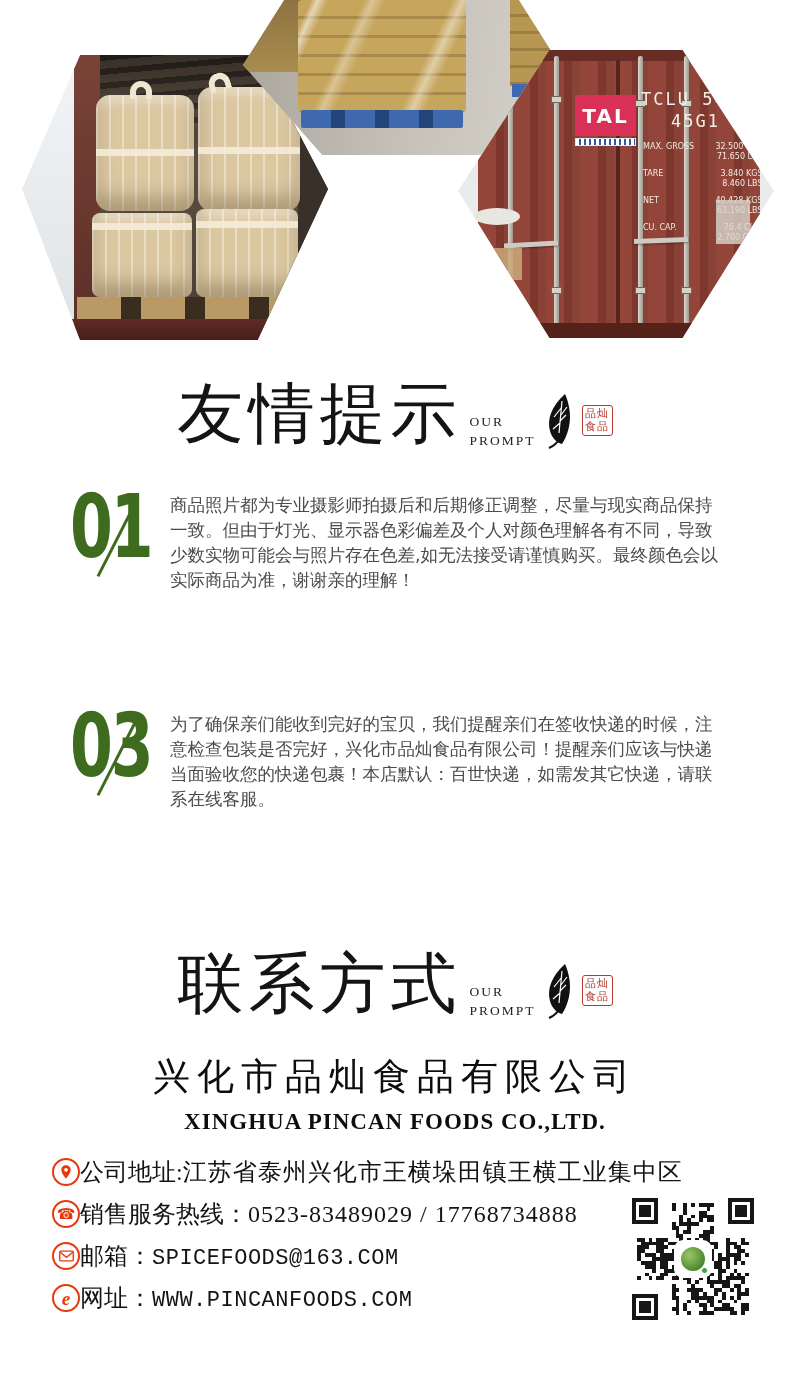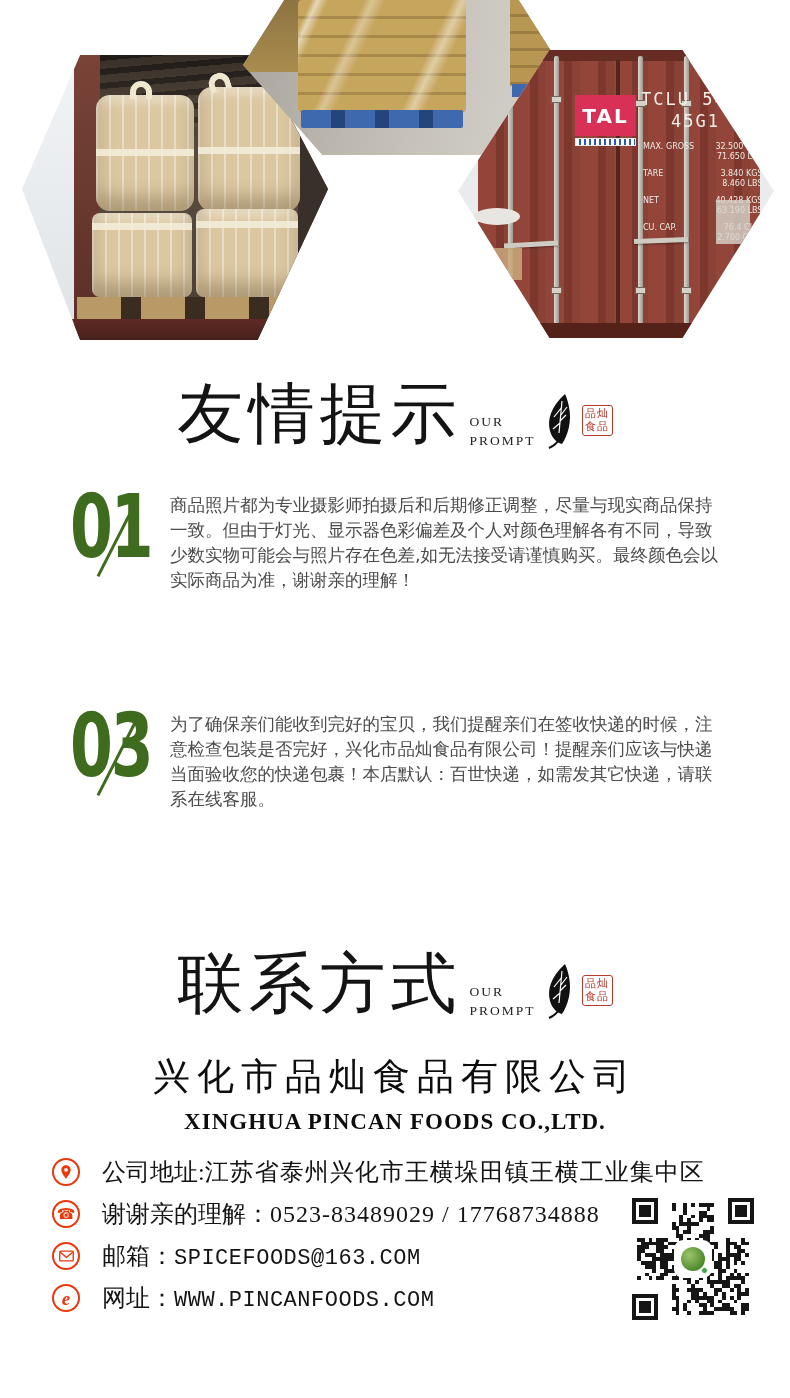--- a/index.html
+++ b/index.html
@@ -93,21 +93,21 @@
   .tight  { line-height:1.43; }
   .loose  { line-height:1.82; padding-top:2px; }
   .xloose { line-height:2.05; padding-top:2px; }
 
   
   .company { position:absolute; left:0; right:0; top:1052px; text-align:center; color:#0d0d0d; }
   .company h2 { font-family:"Liberation Serif","DejaVu Serif",serif; font-weight:normal; font-size:37px; letter-spacing:7px; }
   .company h3 { font-family:"Liberation Serif","DejaVu Serif",serif; font-weight:bold; font-size:23px; letter-spacing:1px; margin-top:7px; }
 
   .contacts { position:absolute; left:52px; top:1157px; display:flex; flex-direction:column; gap:12px; }
-  .crow { display:flex; align-items:center; gap:22px; height:30px; }
+  .crow { display:flex; align-items:center; gap:0; height:30px; }
   .cicon { width:28px; height:28px; border:2px solid #e8380d; border-radius:50%; color:#e8380d;
            display:flex; align-items:center; justify-content:center; flex:none; }
   .cicon .glyph { font-size:15px; line-height:1; }
   .cicon .eglyph { font-family:"Liberation Serif",serif; font-style:italic; font-weight:bold; font-size:19px; line-height:1; }
   .ctext { font-size:24px; color:#141414; white-space:nowrap; }
   .clabel { font-family:"Liberation Serif","DejaVu Serif",serif; }
   .v-serif { font-family:"Liberation Serif","DejaVu Serif",serif; letter-spacing:1px; }
   .v-mono  { font-family:"Liberation Mono","DejaVu Sans Mono",monospace; font-size:22px; letter-spacing:0.5px; }
 
   
@@ -287,21 +287,21 @@
       </span>
       <span class="ctext">
         <span class="clabel">公司地址:</span><span class="v-serif">江苏省泰州兴化市王横垛田镇王横工业集中区</span>
       </span>
     </div>
     <div class="crow">
       <span class="cicon">
           <span class="glyph">☎</span>
         </span>
       <span class="ctext">
-        <span class="clabel">谢谢亲的理解：</span><span class="v-serif">0523-83489029 / 17768734888</span>
+        <span class="clabel">销售服务热线：</span><span class="v-serif">0523-83489029 / 17768734888</span>
       </span>
     </div>
     <div class="crow">
       <span class="cicon">
         <svg width="15" height="12" viewBox="0 0 24 18">
             <rect x="1.2" y="1.2" width="21.6" height="15.6" rx="1.5" fill="none" stroke="#e8380d" stroke-width="2.2"></rect>
             <path d="M2 3l10 8 10-8" fill="none" stroke="#e8380d" stroke-width="2.2"></path>
           </svg>
       </span>
       <span class="ctext">

